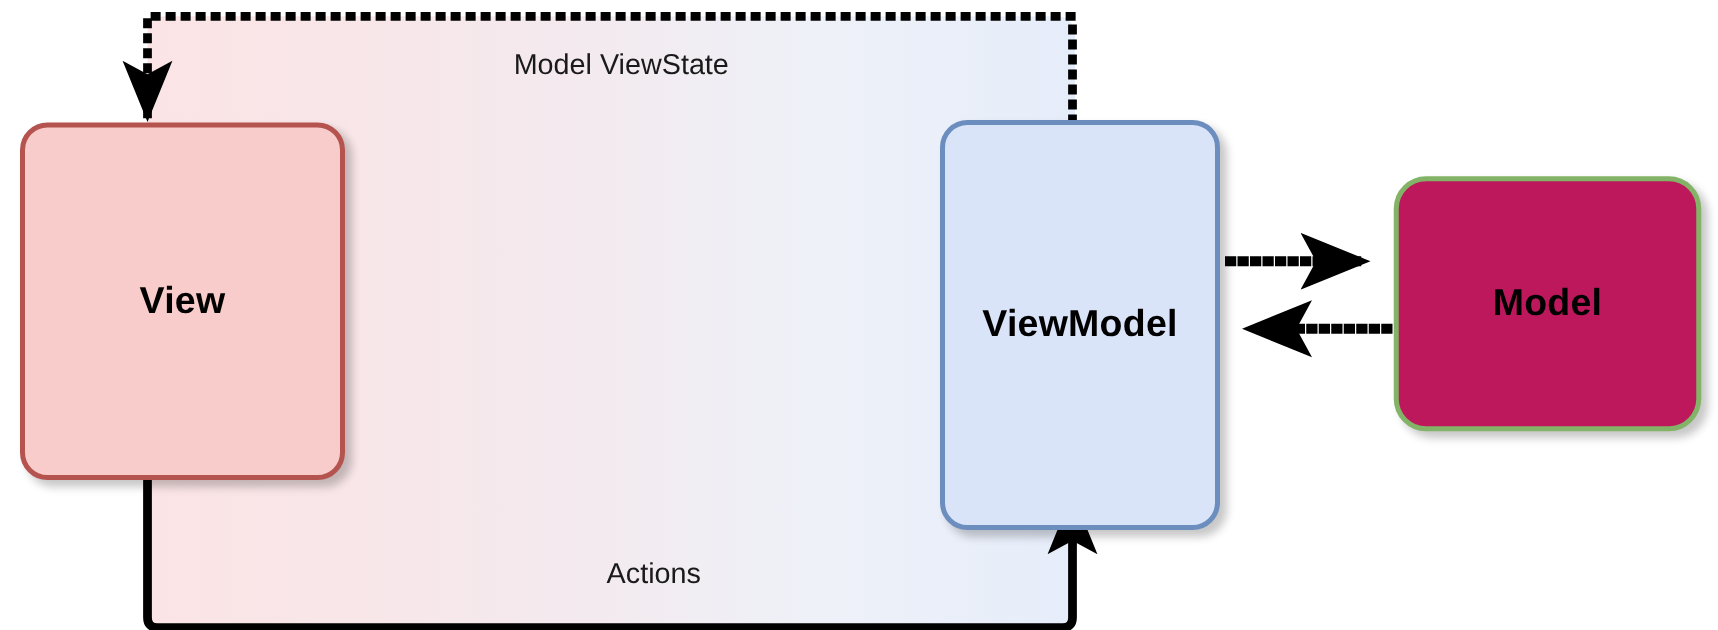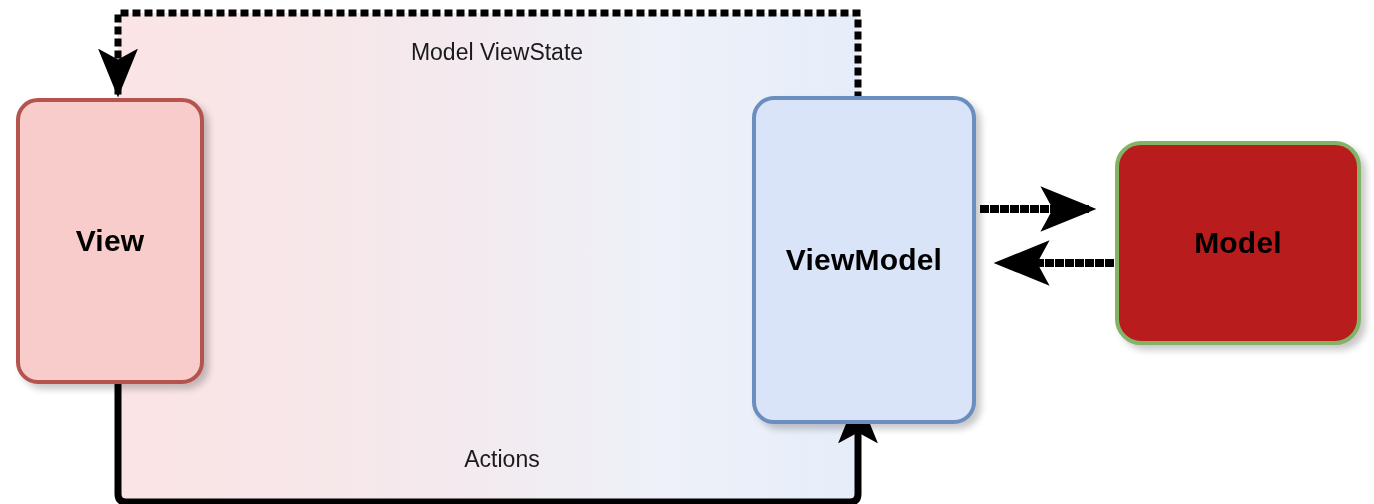--- a/index.html
+++ b/index.html
@@ -51,56 +51,56 @@
     border-width: 4px;
     font-weight: bold;
     color: #000000;
     text-align: center;
     letter-spacing: .2px;
     box-shadow: 5px 5px 7px rgba(0,0,0,0.22);
   }
   .node-view {
     left: 16px;
     top: 98px;
-    width: 188px;
+    width: 260px;
     height: 286px;
     background: #f7ccca;
     border-color: #b5534f;
     font-size: 30px;
   }
   .node-viewmodel {
     left: 752px;
     top: 96px;
     width: 224px;
     height: 328px;
     background: #dae4f8;
     border-color: #6c8ebf;
     font-size: 30px;
   }
   .node-model {
     left: 1115px;
     top: 141px;
     width: 246px;
     height: 204px;
-    background: #b91c1c;
+    background: #be185d;
     border-color: #82b366;
     font-size: 30px;
     border-radius: 26px;
   }
 
   
   .edge-label {
     position: absolute;
     color: #1a1a1a;
     font-size: 23px;
     white-space: nowrap;
     transform: translate(-50%, -50%);
   }
   .label-viewstate { left: 497px; top: 52px; }
-  .label-actions   { left: 502px; top: 459px; }
+  .label-actions   { left: 523px; top: 459px; }
 
   
   .watermark {
     position: absolute;
     right: 6px;
     bottom: -4px;
     font-size: 12px;
     color: #ececec;
     white-space: nowrap;
     letter-spacing: 1px;

